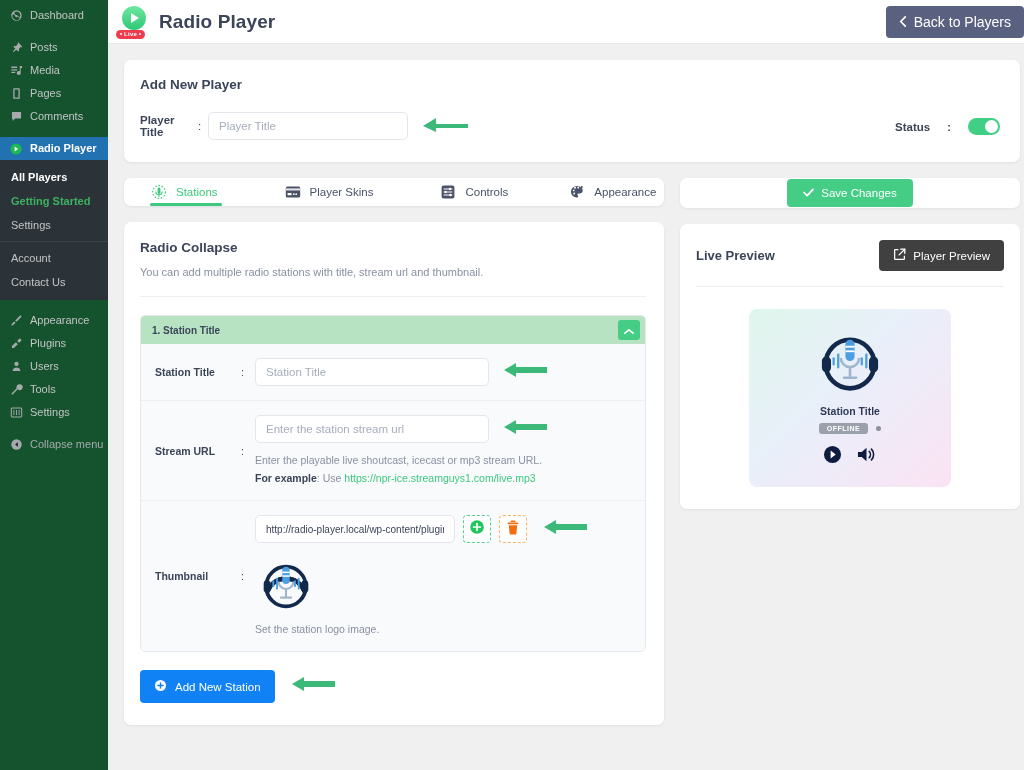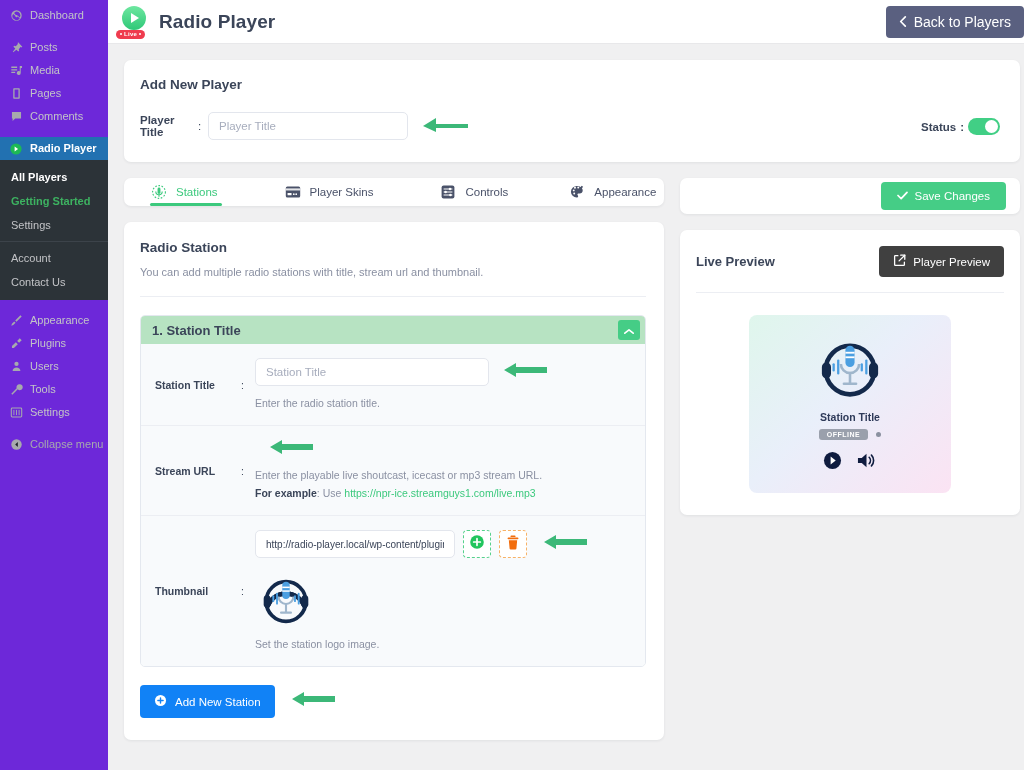--- a/index.html
+++ b/index.html
@@ -7,21 +7,21 @@
     width: 1024px; height: 770px;
     font-family: "Liberation Sans", sans-serif;
     background: #f0f0f1;
     overflow: hidden;
   }
   .app { display: flex; width: 1024px; height: 770px; }
 
   
   .wp-sidebar {
     width: 108px; flex: 0 0 108px; height: 770px;
-    background: #6d28d9; color: #c3c4c7;
+    background: #14532d; color: #c3c4c7;
     font-size: 11px; position: relative;
     padding-top: 4px;
   }
   .wp-item {
     display: flex; align-items: center; gap: 7px;
     height: 23px; padding: 0 8px 0 9px;
     color: #c3c4c7; white-space: nowrap; line-height: 23px;
     position: relative;
   }
   .wp-item .ic { width: 14px; flex: 0 0 14px; display: flex; align-items: center; justify-content: center; color:#a7aaad; }
@@ -86,21 +86,21 @@
   .lbl { font-size: 11.5px; font-weight: bold; color: #3b4559; width: 58px; }
   .colon { width: 10px; font-size: 11.5px; color: #3b4559; }
   .inp {
     border: 1px solid #e3e6ed; border-radius: 5px; height: 28px;
     font-size: 11.5px; color: #3b4559; padding: 0 10px; outline: none;
     font-family: "Liberation Sans", sans-serif; background:#fff;
   }
   .inp::placeholder { color: #a7adbd; }
   #player-title-input { width: 200px; }
   .status-wrap {
-    position: absolute; right: 20px; top: 58px; display: flex; align-items: center; gap: 4px;
+    position: absolute; right: 20px; top: 58px; display: flex; align-items: center; gap: 17px;
   }
   .status-lbl { font-size: 11.5px; font-weight: bold; color: #3b4559; }
   .toggle {
     width: 32px; height: 17px; border-radius: 10px; background: #41cf85;
     position: relative; cursor: pointer; display: block;
   }
   .toggle::after {
     content: ""; position: absolute; right: 2px; top: 2px;
     width: 13px; height: 13px; border-radius: 50%; background: #fff;
   }
@@ -128,21 +128,21 @@
   }
   .tab .tic { width: 18px; height: 18px; display: flex; align-items: center; justify-content: center; color: #4a5269; }
   .tab.active .tic { color: #3cc97d; }
   .tab:nth-child(1) { padding-left: 22px; }
   .tab:nth-child(1).active::after { left: 22px; right: 10px; }
   .tab:nth-child(2) { margin-left: 38px; }
   .tab:nth-child(3) { margin-left: 38px; }
   .tab:nth-child(4) { margin-left: 32px; }
 
   
-  .savebar-card { height: 36px; display: flex; align-items: center; justify-content: flex-end; padding: 0 14px; }
+  .savebar-card { height: 30px; display: flex; align-items: center; justify-content: center; padding: 0 14px; }
   .btn-green {
     background: #45cd86; color: #fff; border: 0; border-radius: 4px;
     font-size: 11.5px; padding: 8px 16px; display: inline-flex;
     align-items: center; gap: 7px; cursor: pointer;
     font-family: "Liberation Sans", sans-serif;
   }
   .btn-blue {
     background: #404040; color: #fff; border: 0; border-radius: 4px;
     font-size: 11.5px; padding: 8px 14px; display: inline-flex;
     align-items: center; gap: 7px; cursor: pointer;
@@ -153,21 +153,21 @@
   .stations-card { margin-top: 16px; padding: 18px 18px 22px 16px; position: relative; }
   .sec-title { font-size: 13.5px; font-weight: bold; color: #3b4559; }
   .sec-desc { font-size: 11px; color: #8a90a2; margin-top: 11px; }
   .divider { border-top: 1px solid #eceef3; margin: 18px 0 0 0; }
 
   .accordion { margin-top: 18px; border: 1px solid #e4e8ef; border-radius: 5px; overflow: hidden; }
   .acc-head {
     background: #b7e3c2; height: 28px; display: flex; align-items: center;
     justify-content: space-between; padding: 0 5px 0 11px;
   }
-  .acc-head-title { font-size: 13px; font-weight: bold; color: #3b4559; }
+  .acc-head-title { font-size: 10px; font-weight: bold; color: #3b4559; }
   .acc-toggle {
     width: 22px; height: 20px; background: #45cd86; border: 0; border-radius: 3px;
     color: #fff; display: flex; align-items: center; justify-content: center; cursor: pointer;
   }
   .acc-body { background: #f8fafc; }
   .frow { display: flex; padding: 14px 0 14px 14px; border-bottom: 1px solid #eceef3; position: relative; }
   .frow:last-child { border-bottom: 0; }
   .frow .flbl { width: 86px; flex: 0 0 86px; font-size: 10.5px; font-weight: bold; color: #3b4559; display: flex; align-items: center; }
   .frow .fcolon { width: 14px; flex: 0 0 14px; font-size: 10.5px; color: #3b4559; display: flex; align-items: center; }
   .frow .fbody { flex: 1; }
@@ -442,21 +442,21 @@
                 <svg width="17" height="16" viewBox="0 0 20 20" fill="currentColor">
                     <path d="M9 2.5a7.2 7.2 0 000 14.4c1.1 0 1.8-.7 1.8-1.6 0-.5-.2-.8-.5-1.1-.3-.3-.4-.6-.4-1 0-.8.7-1.4 1.5-1.4h1.3c2.2 0 3.8-1.6 3.8-3.8C16.5 5 13.2 2.5 9 2.5zM5.3 9.2a1.2 1.2 0 110-2.4 1.2 1.2 0 010 2.4zm1.9-3.4a1.2 1.2 0 110-2.3 1.2 1.2 0 010 2.3zm4.1-.2a1.2 1.2 0 110-2.3 1.2 1.2 0 010 2.3zM5.9 13a1.2 1.2 0 110-2.4 1.2 1.2 0 010 2.4z"></path>
                     <path d="M15.2 2.2l1.8 1.3-2.6 3.3-1.8-1.3z"></path>
                   </svg>
               </span>
               <span>Appearance</span>
             </div>
           </div>
 
           <div class="card stations-card">
-            <div class="sec-title">Radio Station</div>
+            <div class="sec-title">Radio Collapse</div>
             <div class="sec-desc">You can add multiple radio stations with title, stream url and thumbnail.</div>
             <div class="divider"></div>
 
             <div class="accordion">
               <div class="acc-head">
                 <span class="acc-head-title">1. Station Title</span>
                 <button class="acc-toggle">
                   <span>
                     <svg width="10" height="7" viewBox="0 0 12 8" fill="none" stroke="#fff" stroke-width="2" stroke-linecap="round" stroke-linejoin="round">
                         <path d="M1 6l5-4 5 4"></path>
@@ -472,29 +472,29 @@
                   <div class="fcolon">:</div>
                   <div class="fbody">
                     <div style="display:flex; align-items:center;">
                       <input class="inp finput" type="text" placeholder="Station Title" style="">
                       <span style="margin-left:14px;">
                         <svg width="44" height="14" viewBox="0 0 44 14">
                             <path d="M13 4h31v6H13v4L1 7 13 0v4z" fill="#3cb878"></path>
                           </svg>
                       </span>
                     </div>
-                    <div class="fhelp">Enter the radio station title.</div>
                   </div>
                 </div>
 
                 <div class="frow">
                   <div class="flbl">Stream URL</div>
                   <div class="fcolon">:</div>
                   <div class="fbody">
                     <div style="display:flex; align-items:center;">
+                      <input class="inp finput" type="text" placeholder="Enter the station stream url" style="">
                       <span style="margin-left:14px;">
                         <svg width="44" height="14" viewBox="0 0 44 14">
                             <path d="M13 4h31v6H13v4L1 7 13 0v4z" fill="#3cb878"></path>
                           </svg>
                       </span>
                     </div>
                     <div class="fhelp">Enter the playable live shoutcast, icecast or mp3 stream URL.</div>
                     <div class="fhelp" style="margin-top:2px;">
                       <b>For example</b><span>: Use </span><a href="#">https://npr-ice.streamguys1.com/live.mp3</a>
                     </div>

